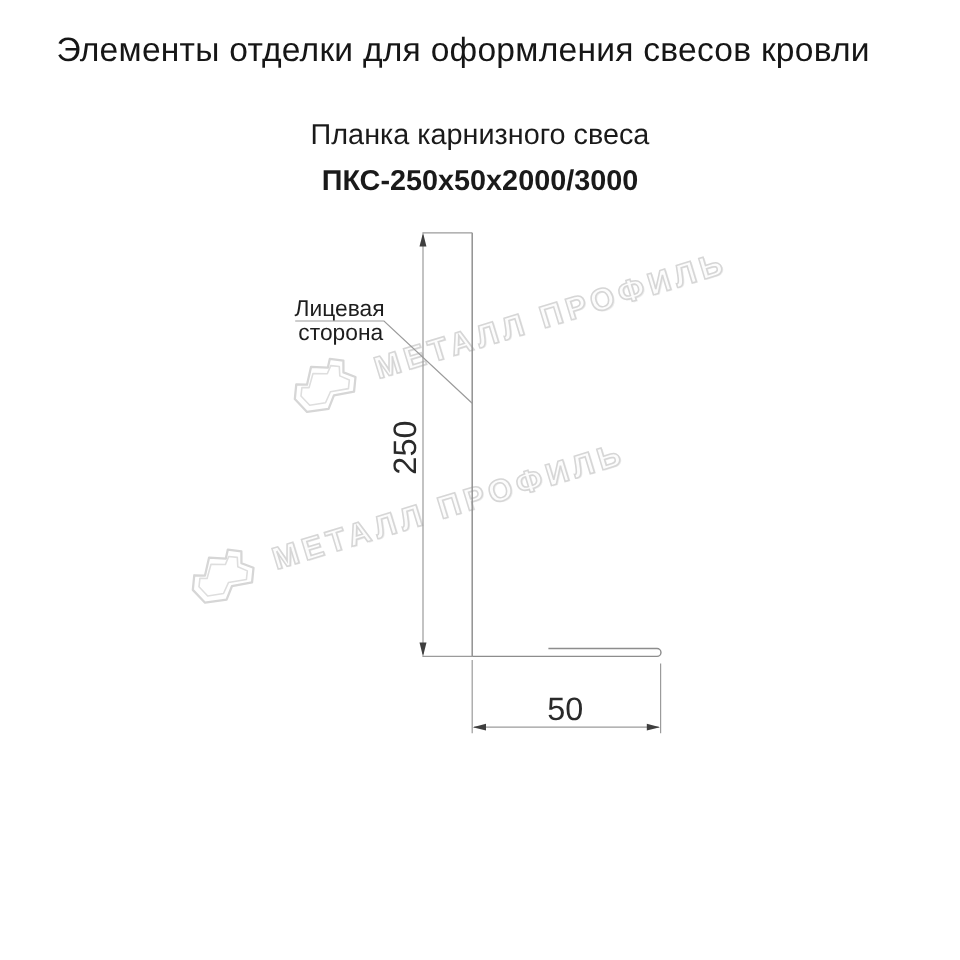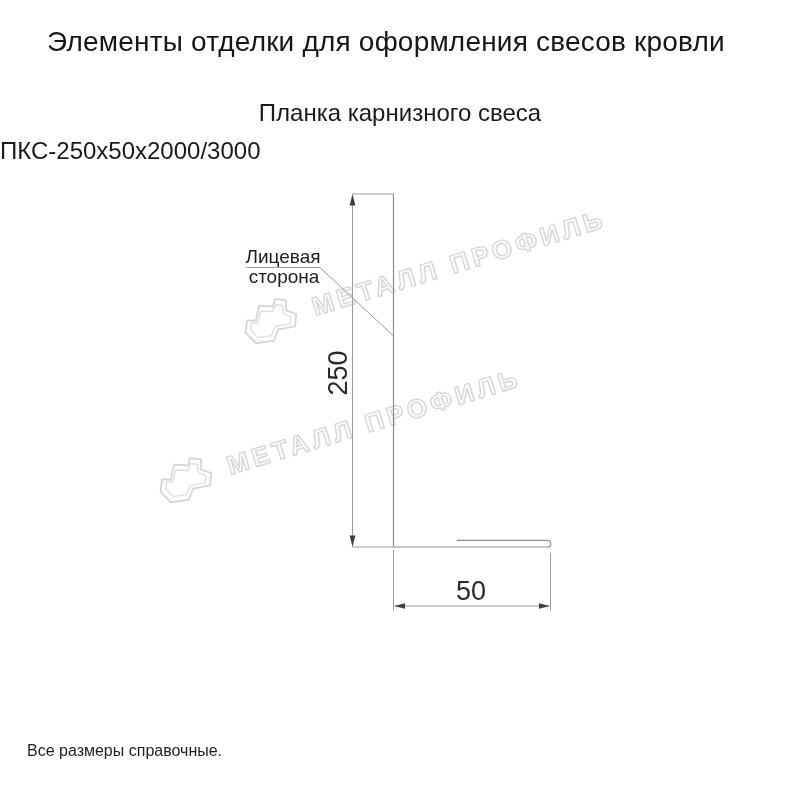--- a/index.html
+++ b/index.html
@@ -10,22 +10,22 @@
   }
   .page-title{
     position:absolute;top:26px;left:0;width:772px;text-align:center;
     font-size:28px;font-weight:400;letter-spacing:0.2px;color:#161616;
   }
   .product-name{
     position:absolute;top:99px;left:0;width:800px;text-align:center;
     font-size:24px;font-weight:400;color:#1a1a1a;
   }
   .product-code{
-    position:absolute;top:137px;left:0;width:800px;
-    font-size:24px;font-weight:400;color:#1a1a1a;
+    position:absolute;top:137px;left:0;width:800px;text-align:center;
+    font-size:24px;font-weight:700;color:#1a1a1a;
   }
   .footer-notes{
     position:absolute;left:27px;top:740px;
     font-size:16px;line-height:22px;color:#1f1f1f;
   }
   
   .watermark{
     position:absolute;display:flex;align-items:center;gap:12px;
     transform-origin:left center;transform:rotate(-17deg);
     white-space:nowrap;z-index:1;pointer-events:none;
@@ -94,14 +94,13 @@
   </g>
 
   <g>
     <path class="drawline" d="M246 267.5 L320 267.5 L393.5 336"></path>
     <text class="labeltext" x="283" y="263" text-anchor="middle">Лицевая</text>
     <text class="labeltext" x="284" y="283" text-anchor="middle">сторона</text>
   </g>
 </svg>
 
 <div class="footer-notes">
-  <div>Все размеры справочные.</div>
 </div>
 
 </body></html>

